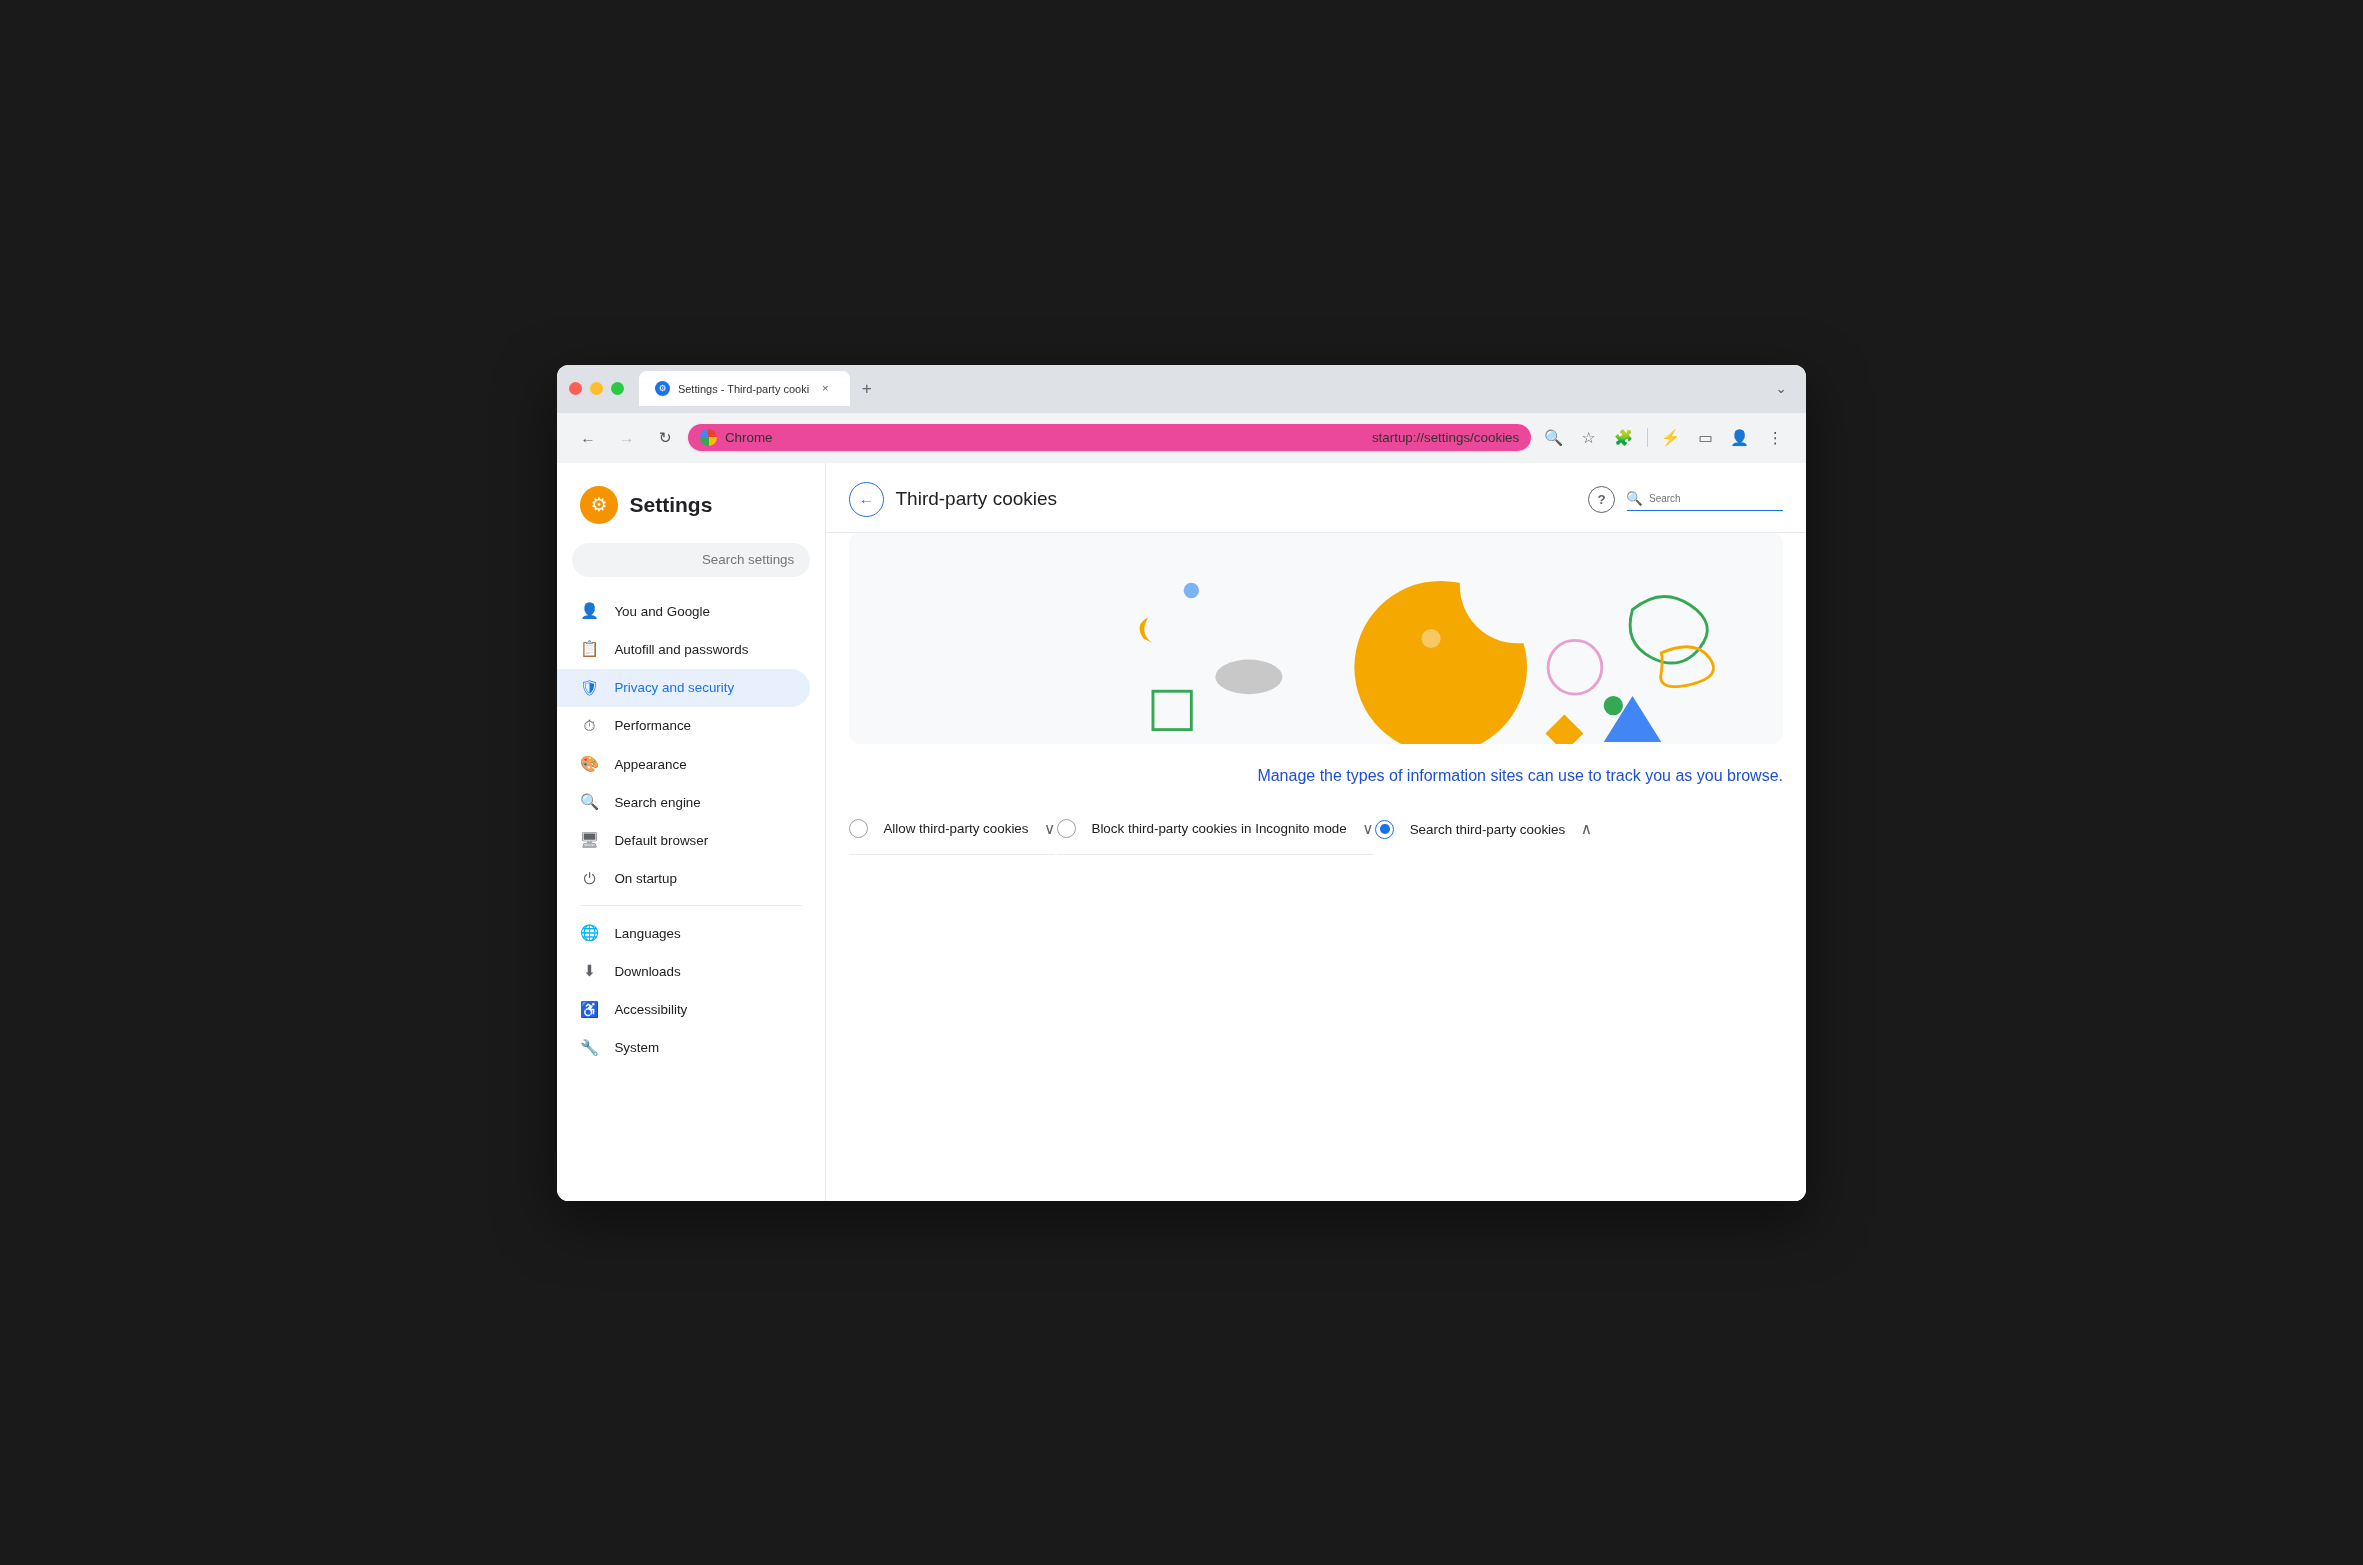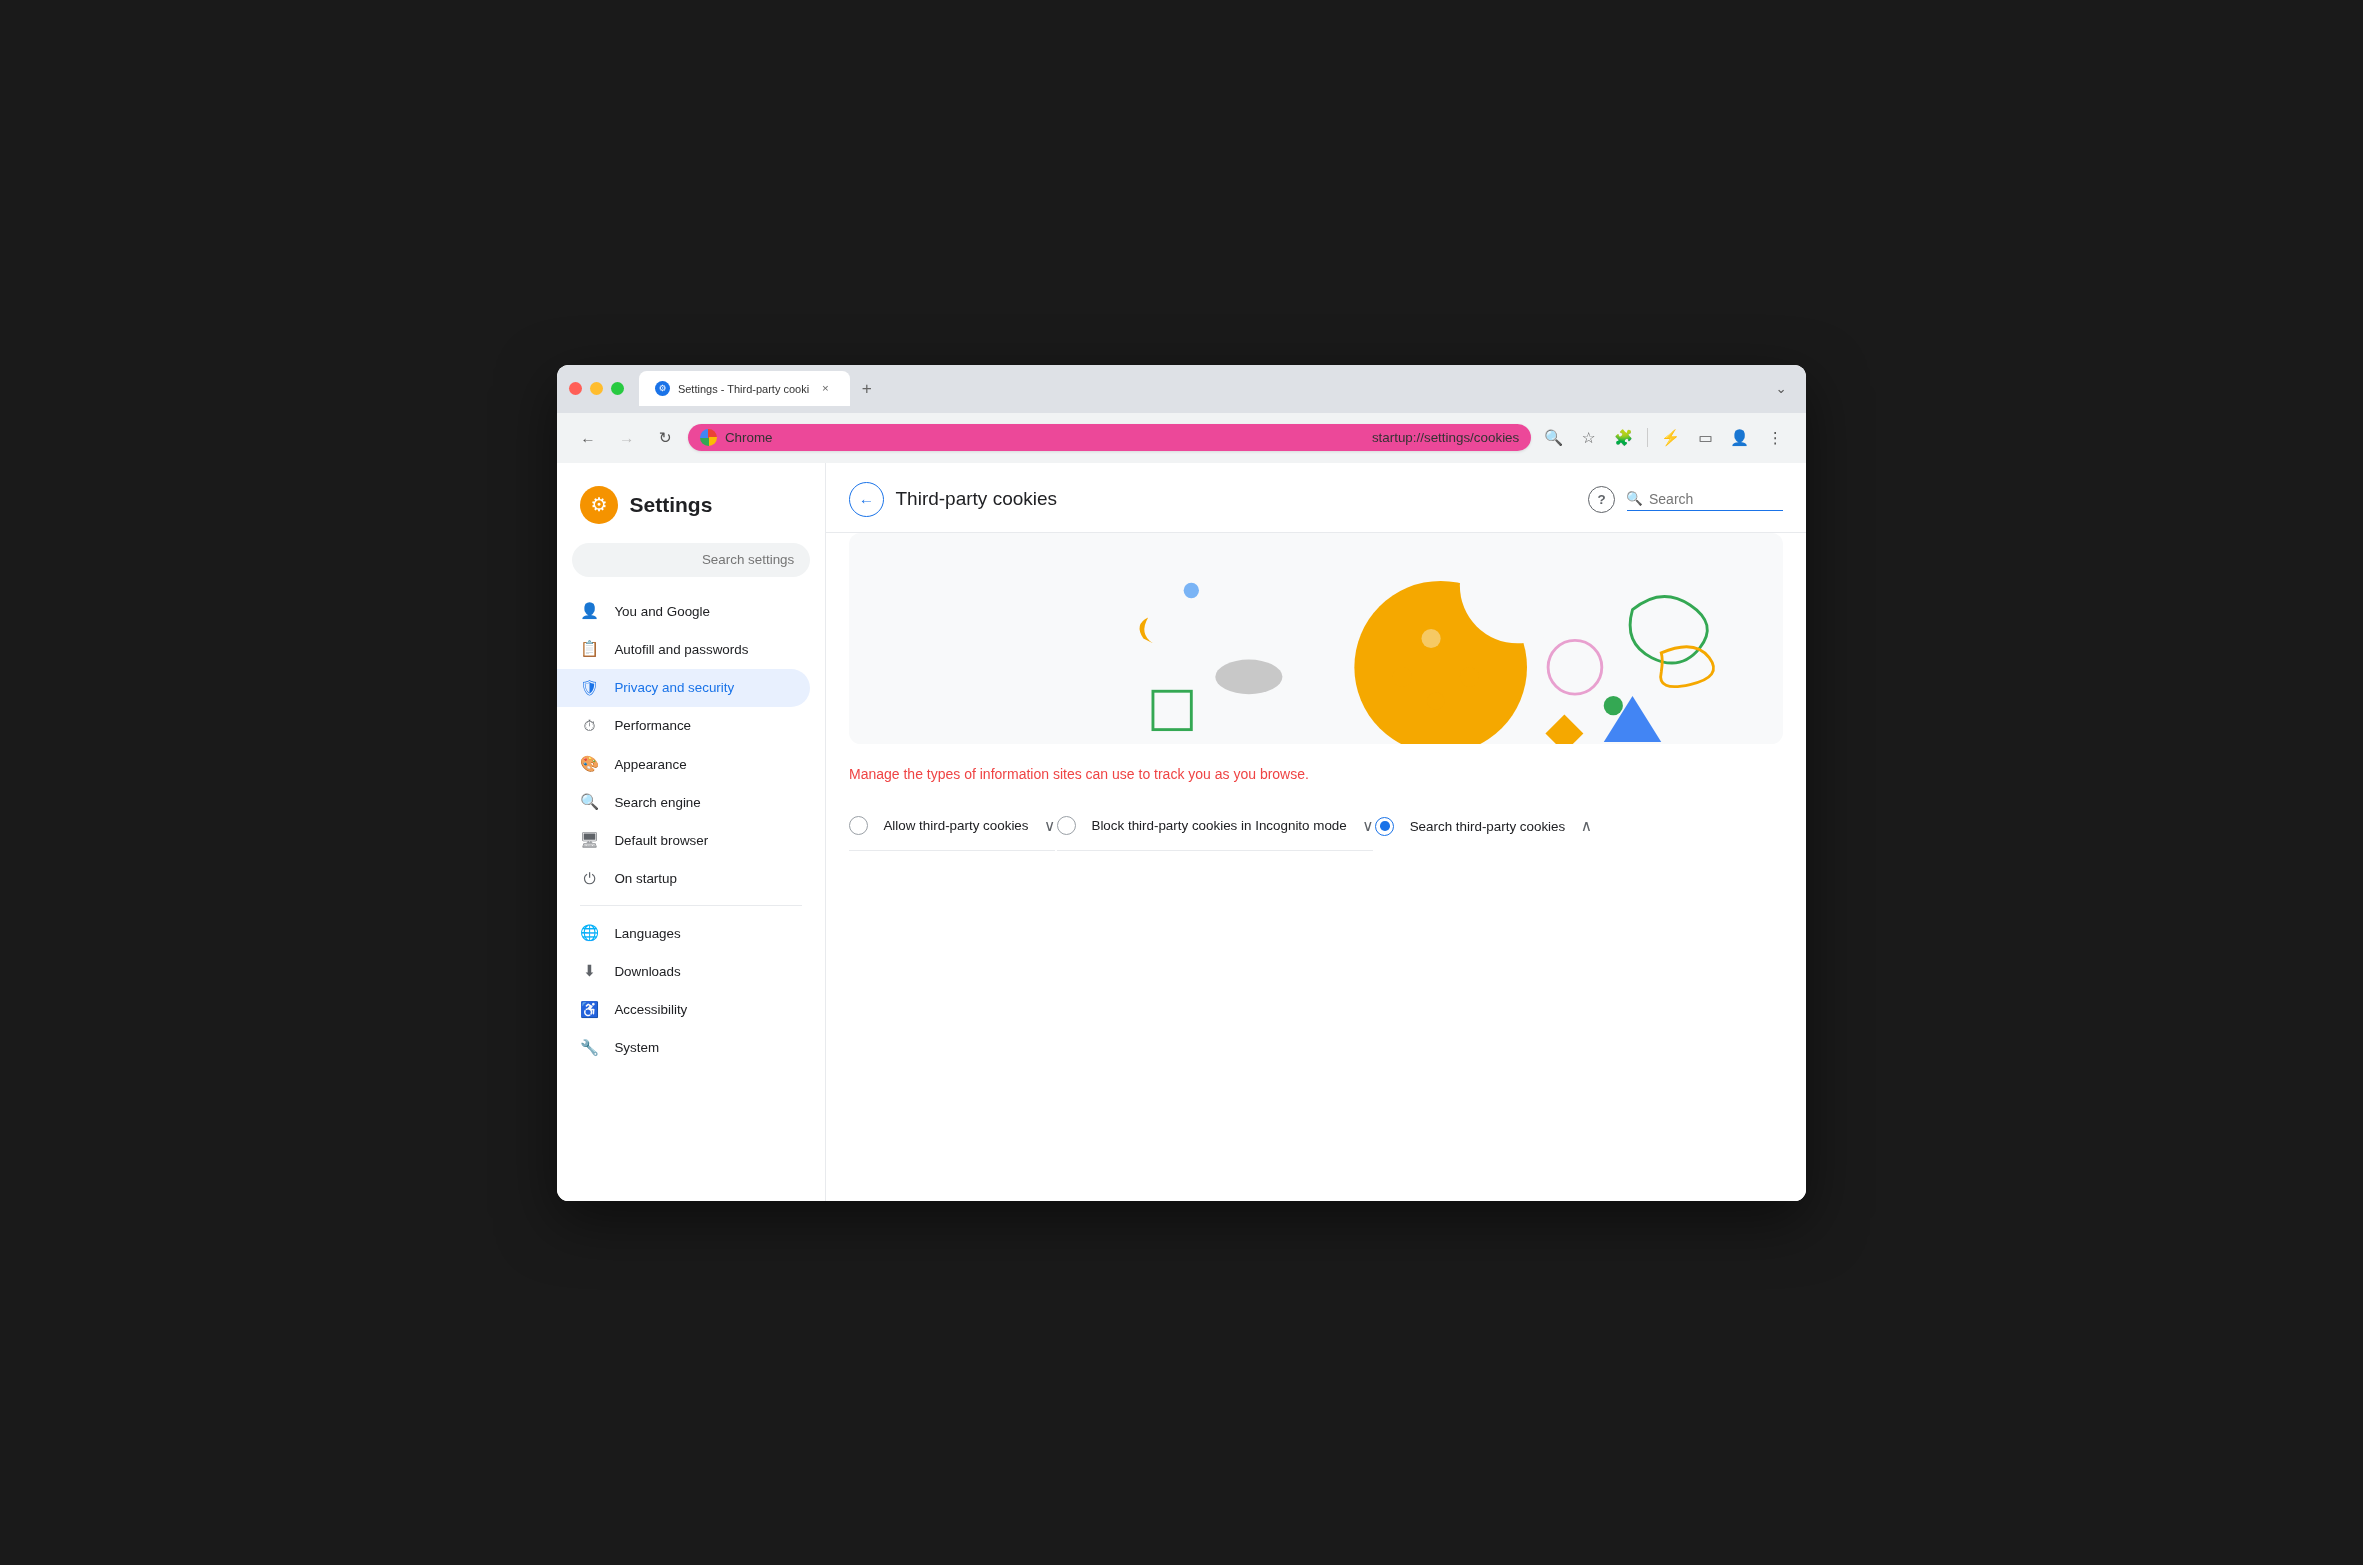--- a/index.html
+++ b/index.html
@@ -392,21 +392,21 @@
     }
 
     .header-search-icon {
       color: #5f6368;
       font-size: 13.4px;
     }
 
     .header-search-input {
       border: none;
       outline: none;
-      font-size: 14px;
+      font-size: 10px;
       color: #8b5cf6;
       width: 134px;
       background: transparent;
     }
 
     
     .cookie-illustration {
       margin: 0 23px;
       background: #f8f9fa;
       border-radius: 11.5px;
@@ -415,23 +415,24 @@
       overflow: hidden;
     }
 
     .cookie-illustration svg {
       width: 100%;
       height: 100%;
     }
 
     .description-text {
       padding: 19px 23px 15.4px;
-      font-size: 14px;
-      color: #ef4444;
+      font-size: 16px;
+      color: #1d4ed8;
       line-height: 1.6;
+      text-align: right;
     }
 
     
     .radio-options {
       padding: 0 23px;
       display: flex;
       flex-direction: row;
       gap: 1.9px;
     }
 

